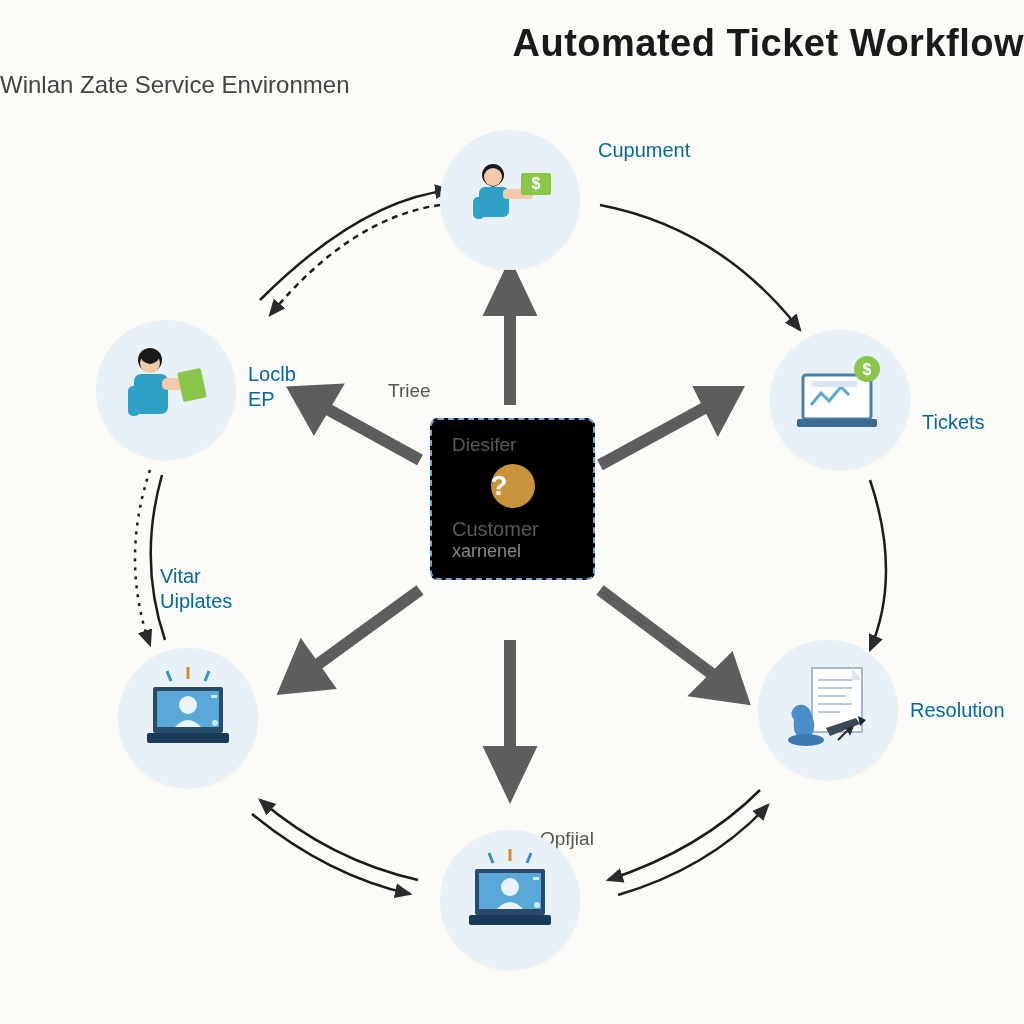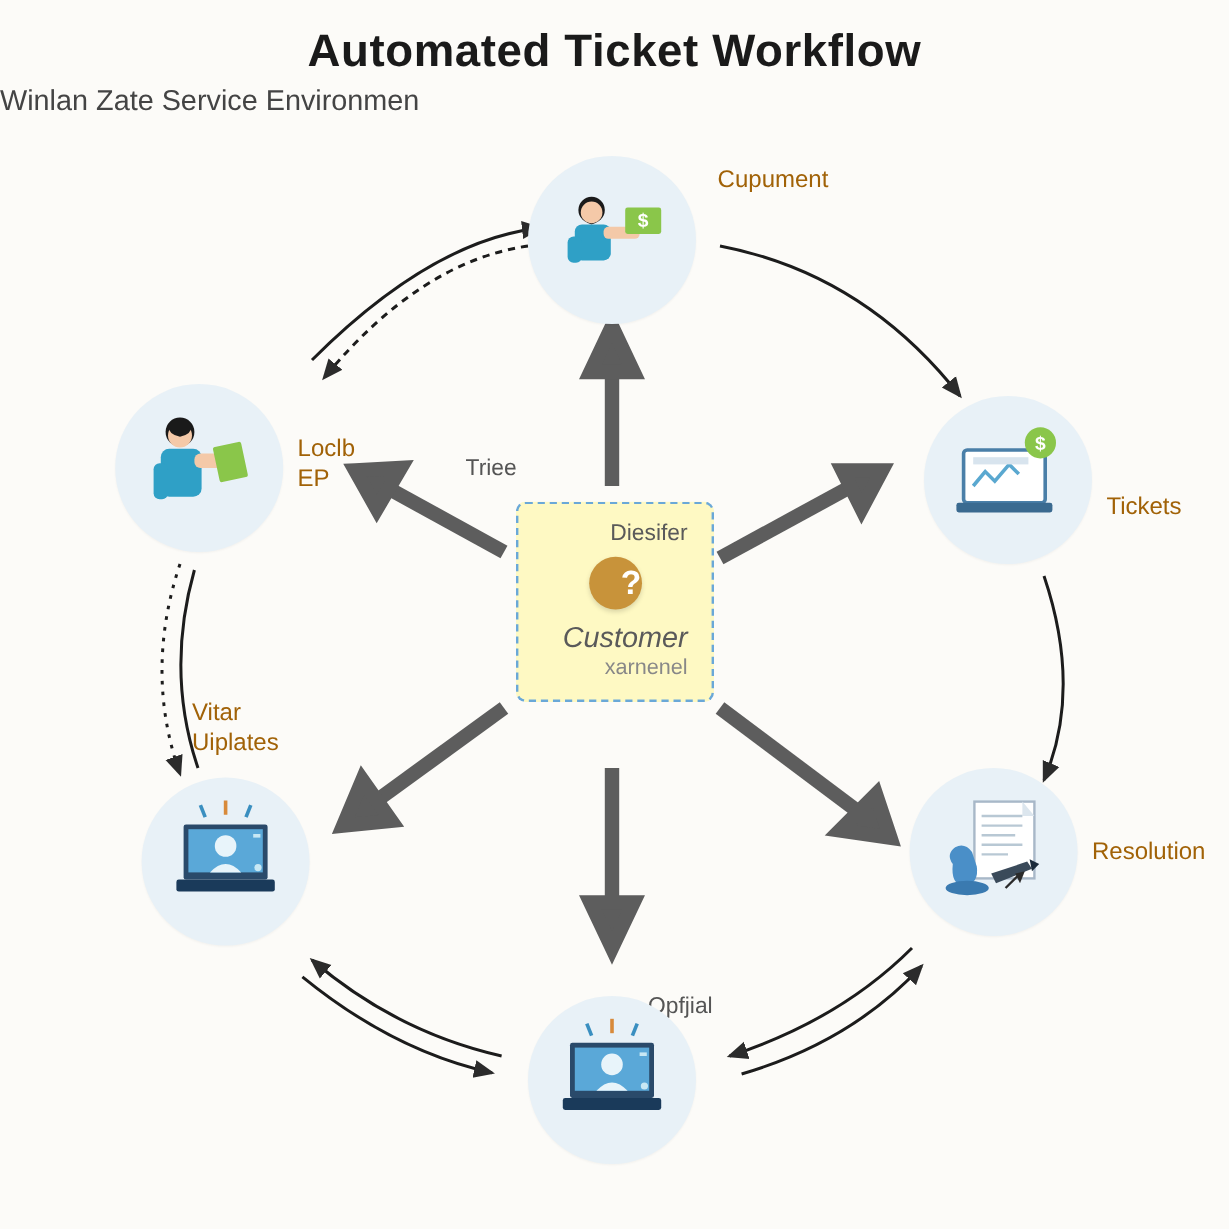--- a/index.html
+++ b/index.html
@@ -6,21 +6,21 @@
   body {
     width: 1024px;
     height: 1024px;
     background: #fcfbf8;
     font-family: "Segoe UI", Arial, sans-serif;
     color: #333;
     position: relative;
     overflow: hidden;
   }
   .title {
-    text-align: center;
+    text-align: right;
     font-size: 38px;
     font-weight: 800;
     color: #1a1a1a;
     padding-top: 22px;
     letter-spacing: 0.5px;
   }
   .subtitle {
     text-align: left;
     font-size: 24px;
     font-weight: 400;
@@ -41,46 +41,46 @@
     background: #e8f1f7;
     display: flex;
     align-items: center;
     justify-content: center;
     box-shadow: 0 1px 2px rgba(0,0,0,0.04);
   }
   .node svg { display: block; }
   .node-label {
     position: absolute;
     font-size: 20px;
-    color: #a16207;
+    color: #0369a1;
     white-space: pre;
     line-height: 1.25;
   }
   .center-box {
     position: absolute;
     border: 2.5px dashed #6aa8d8;
     border-radius: 8px;
-    background: #fef9c3;
-    text-align: right;
+    background: #000000;
+    text-align: left;
     padding: 14px 20px 16px;
     color: #5a5a5a;
   }
   .center-box .top { font-size: 19px; margin-bottom: 8px; }
   .center-box .qmark {
     width: 44px; height: 44px;
     border-radius: 50%;
     background: #c8933a;
     color: #fff;
     font-size: 28px;
     font-weight: 700;
     line-height: 44px;
     margin: 4px auto 10px;
     box-shadow: 0 2px 4px rgba(0,0,0,0.15);
   }
-  .center-box .mid { font-size: 24px; font-style: italic; }
+  .center-box .mid { font-size: 20px; }
   .center-box .bot { font-size: 18px; color: #888; }
   .inner-label {
     position: absolute;
     font-size: 19px;
     color: #555;
   }
   
   .svg-layer {
     position: absolute;
     top: 0; left: 0;
@@ -225,21 +225,21 @@
       <line x1="72" y1="18" x2="76" y2="8" stroke="#3a8fc0" stroke-width="3"></line>
       <rect x="20" y="24" width="70" height="46" rx="2" fill="#2a4a6a"></rect>
       <rect x="24" y="28" width="62" height="36" fill="#5aa8d8"></rect>
       <circle cx="55" cy="42" r="9" fill="#e8f4fa"></circle>
       <path d="M42,64 Q55,50 68,64 Z" fill="#e8f4fa"></path>
       <rect x="14" y="70" width="82" height="10" rx="2" fill="#1a3a5a"></rect>
       <circle cx="82" cy="60" r="3" fill="#c8e8f4"></circle>
       <rect x="78" y="32" width="6" height="3" fill="#c8e8f4"></rect>
     </svg>
   </div>
-  <div class="node-label" style="left:160px; top:582px;">Vitar
+  <div class="node-label" style="left:160px; top:564px;">Vitar
 Uiplates</div>
 
   <div class="node" style="left:96px; top:320px;">
     <svg width="120" height="120" viewBox="0 0 120 120">
       <circle cx="44" cy="30" r="12" fill="#1a1a1a"></circle>
       <circle cx="44" cy="33" r="10" fill="#f4c9a8"></circle>
       <path d="M34,24 Q44,14 54,24 Q54,32 44,34 Q34,32 34,24" fill="#1a1a1a"></path>
       <rect x="28" y="44" width="34" height="40" rx="7" fill="#2fa0c6"></rect>
       <rect x="22" y="56" width="12" height="30" rx="5" fill="#2fa0c6"></rect>
       <rect x="56" y="48" width="32" height="12" rx="5" fill="#f4c9a8"></rect>

